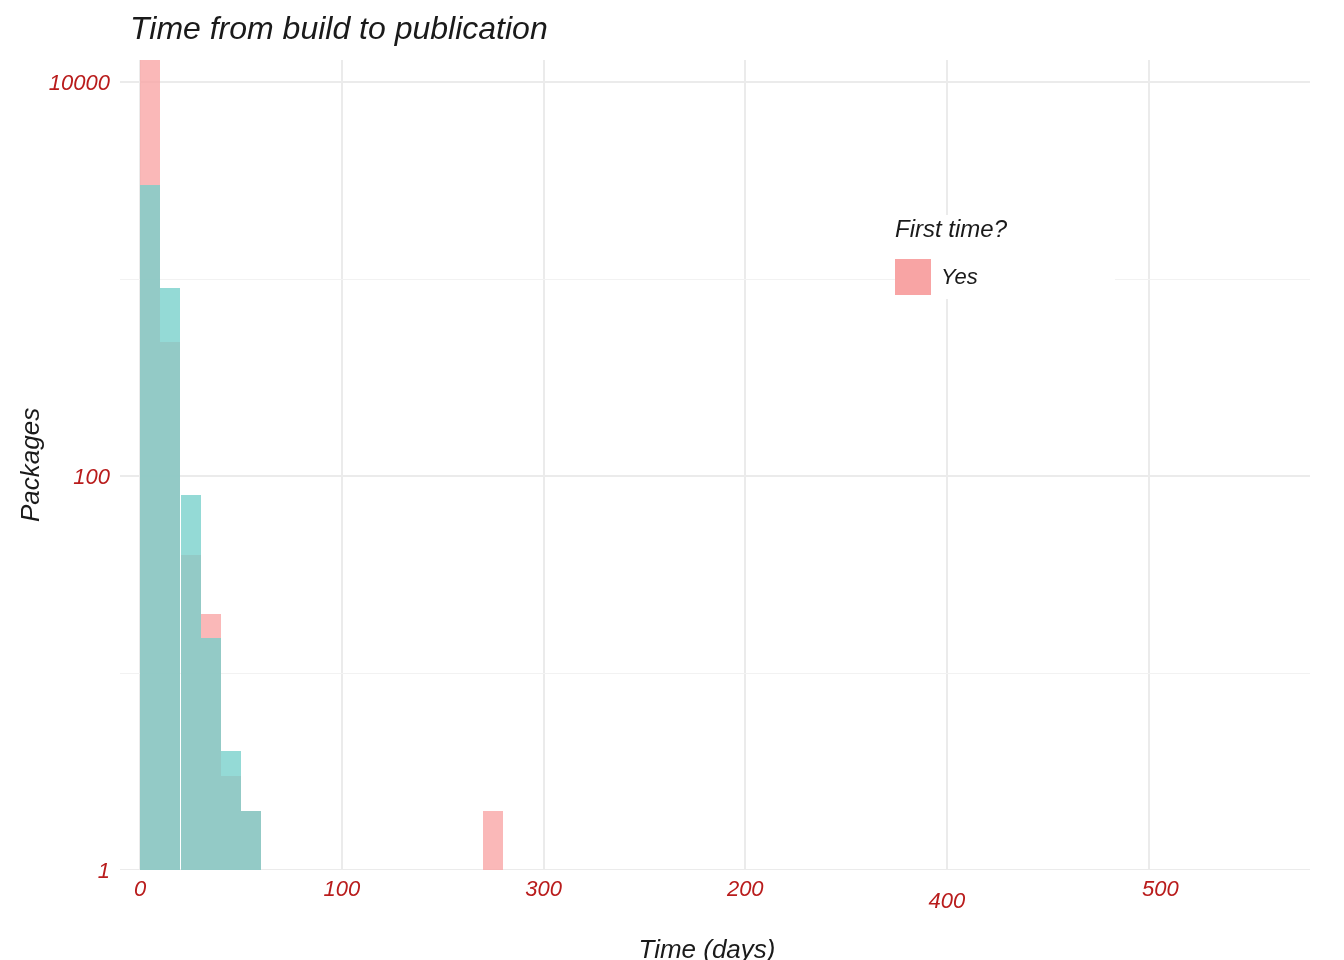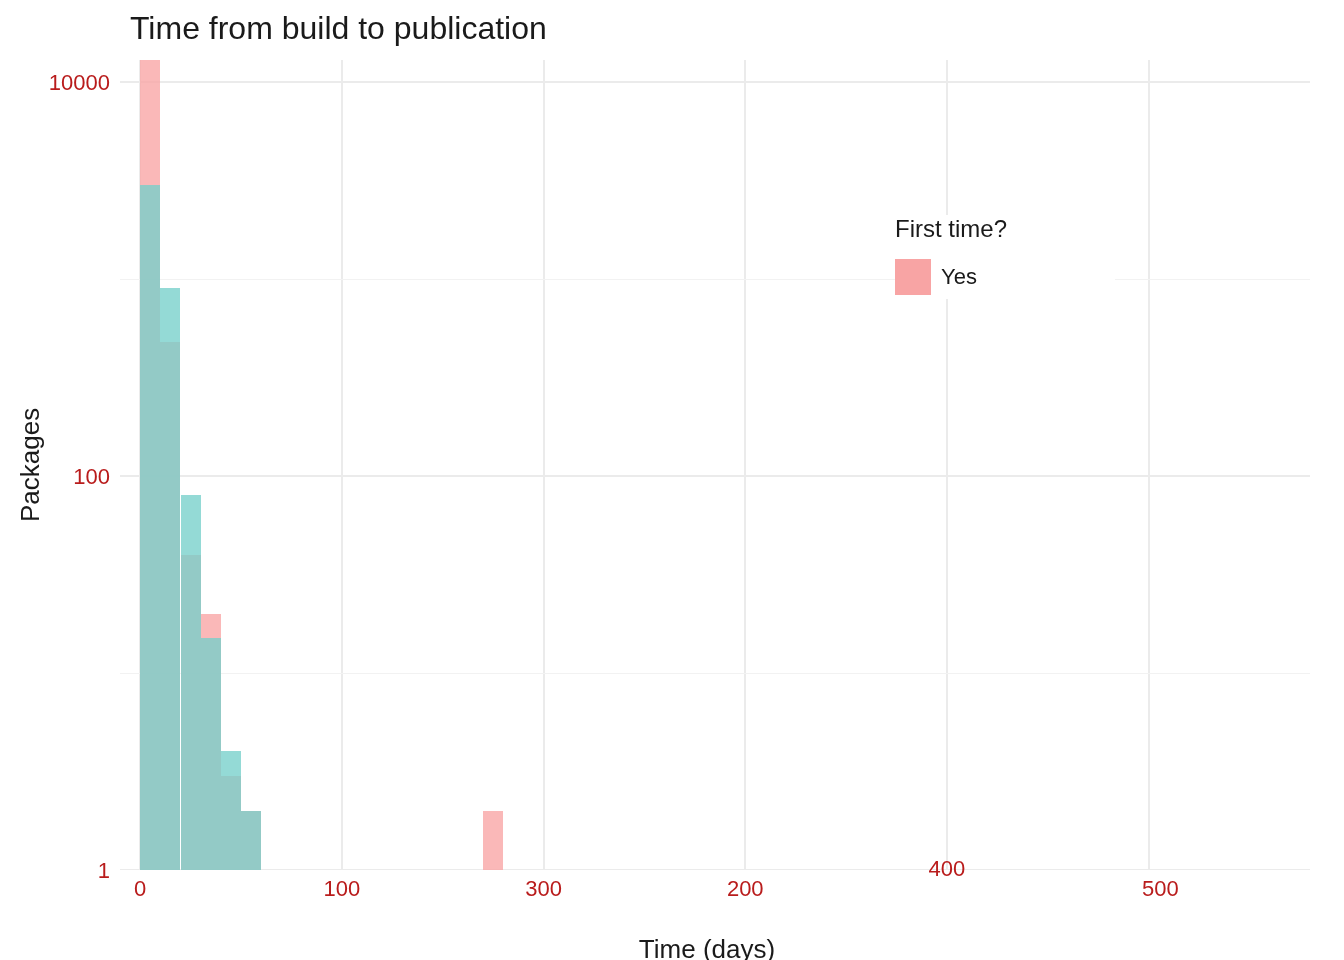--- a/index.html
+++ b/index.html
@@ -9,20 +9,21 @@
     height: 960px;
     background: #ffffff;
     font-family: Arial, Helvetica, sans-serif;
   }
   .chart-wrap {
     position: absolute;
     left: 0;
     top: 0;
     width: 1344px;
     height: 952px;
+    font-style: italic;
   }
   .title {
     position: absolute;
     left: 130px;
     top: 10px;
     font-size: 32px;
     color: #1a1a1a;
   }
   .plot {
     position: absolute;
@@ -122,21 +123,21 @@
       <div class="bar no" style="left: 80.678px; width: 20.1695px; height: 231.562px;"></div>
       <div class="bar no" style="left: 100.847px; width: 20.1695px; height: 118.54px;"></div>
       <div class="bar no" style="left: 121.017px; width: 20.1695px; height: 59.2702px;"></div>
     </div>
 
   <div id="x-axis-ticks">
       <div class="tick" style="left: 110.169px; top: 876px; width: 60px;">0</div>
       <div class="tick" style="left: 311.864px; top: 876px; width: 60px;">100</div>
       <div class="tick" style="left: 513.559px; top: 876px; width: 60px;">300</div>
       <div class="tick" style="left: 715.254px; top: 876px; width: 60px;">200</div>
-      <div class="tick" style="left: 916.949px; top: 856px; width: 60px;">400</div>
+      <div class="tick" style="left: 916.949px; top: 888px; width: 60px;">400</div>
       <div class="tick" style="left: 1118.64px; top: 876px; width: 60px; text-align: right;">500</div>
     </div>
   <div id="y-axis-ticks">
       <div class="tick y" style="left: 28px; top: 858px; width: 82px;">1</div>
       <div class="tick y" style="left: 28px; top: 464.217px; width: 82px;">100</div>
       <div class="tick y" style="left: 28px; top: 70.4345px; width: 82px;">10000</div>
     </div>
 
   <div class="xlab-text" style="left:112px; width:1190px; top:910px;margin-top:24px;">Time (days)</div>
 

